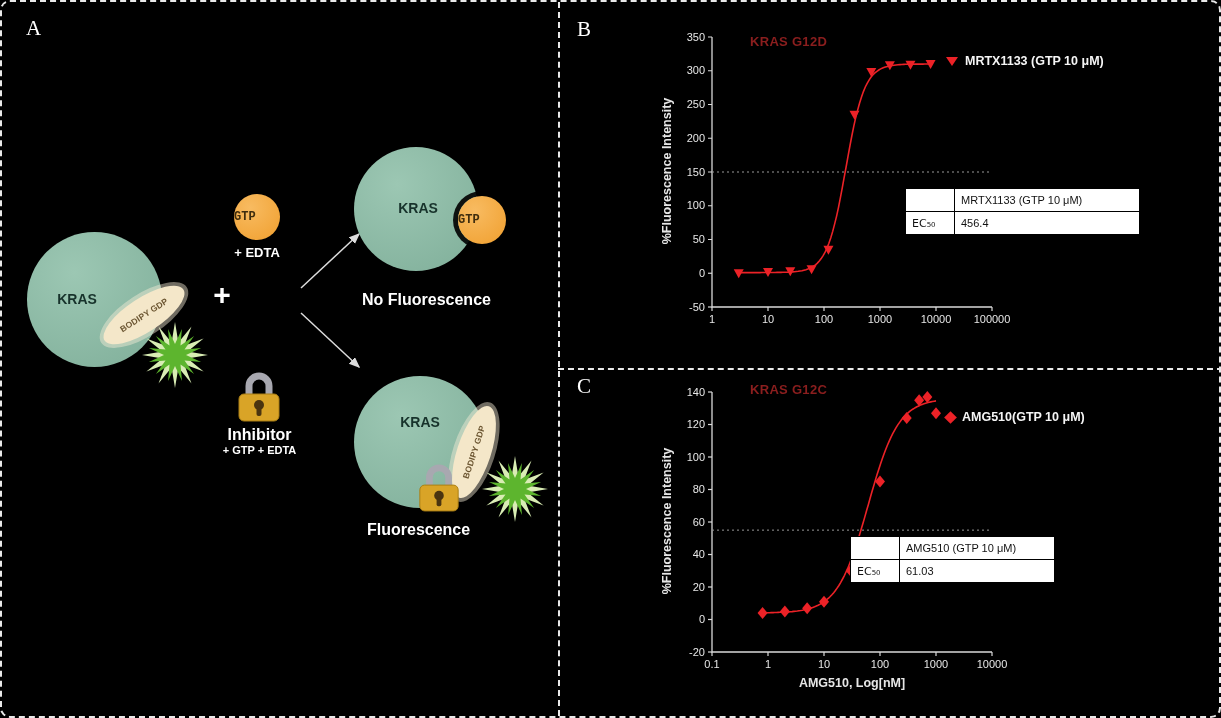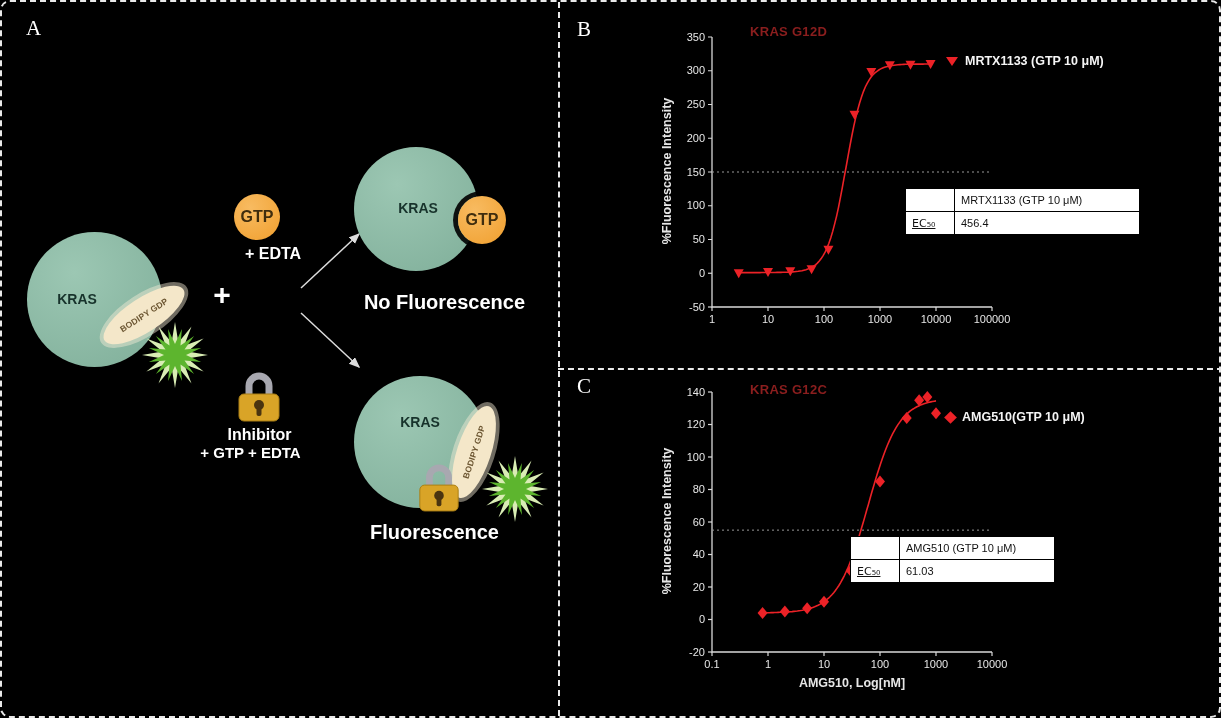--- a/index.html
+++ b/index.html
@@ -9,41 +9,41 @@
   .divider-v{position:absolute;left:556px;top:0;height:100%;border-left:2px dashed #e9e9e9;}
   .divider-h{position:absolute;left:556px;top:366px;width:665px;border-top:2px dashed #e9e9e9;}
   .panel-letter{position:absolute;color:#fff;font:21px "Liberation Serif",serif;}
   .circle{position:absolute;border-radius:50%;}
   .teal{background:radial-gradient(circle at 35% 30%, #9cc7b3, #7fae99);}
   .kras-text{position:absolute;color:#17322b;font-weight:bold;font-size:14px;text-align:center;}
   .ellipse{position:absolute;background:#f4e7c9;border-radius:50%;display:flex;align-items:center;
            justify-content:center;color:#6b5531;font-size:8.5px;font-weight:bold;letter-spacing:.2px;
            box-shadow:0 0 0 4px rgba(247,238,214,.45);}
   .gtp-circle{position:absolute;background:radial-gradient(circle at 35% 30%, #f8bb61,#f09f2e);
-           border-radius:50%;display:flex;align-items:center;justify-content:center;
-           color:#3f2d0e;font-weight:bold;font-size:16px;}
+           border-radius:50%;display:flex;align-items:center;justify-content:flex-start;
+           color:#3f2d0e;font-weight:bold;font-size:12px;font-family:Liberation Mono, monospace;}
   .bite{box-shadow:0 0 0 5px rgba(0,0,0,.9);}
   .wtext{position:absolute;color:#fff;text-align:center;}
   .bold{font-weight:bold;}
-  .caption{position:absolute;color:#fff;font-weight:bold;font-size:20px;text-align:center;}
+  .caption{position:absolute;color:#fff;font-weight:bold;font-size:16px;text-align:left;}
   .arrows,.star,.lock{position:absolute;}
   .plot{position:absolute;}
   .plot text{font:11px "Liberation Sans",sans-serif;fill:#e6e6e6;}
   .chart-title{position:absolute;color:#8b1e1e;font-weight:bold;font-size:13px;letter-spacing:.3px;}
   .ylab{position:absolute;width:260px;text-align:center;transform:rotate(-90deg);
         color:#e6e6e6;font-size:12.5px;font-weight:bold;white-space:nowrap;}
   .xlab{position:absolute;text-align:center;color:#e6e6e6;font-size:12.5px;font-weight:bold;}
   .legend{position:absolute;display:flex;align-items:center;gap:7px;color:#f5f5f5;
           font-size:12.5px;font-weight:bold;white-space:nowrap;}
   .tri-down{width:0;height:0;border-left:6px solid transparent;border-right:6px solid transparent;
             border-top:9px solid #ec2227;}
   .diamond{width:9px;height:9px;background:#ec2227;transform:rotate(45deg);}
   .ec-table{position:absolute;border-collapse:collapse;background:#fff;font-size:11px;color:#111;}
   .ec-table td{border:1.6px solid #000;padding:2px 6px;height:18px;background:#fff;}
-  .ec-table .c1{width:36px;font-family:"DejaVu Sans",sans-serif;text-decoration:underline;}
+  .ec-table .c1{width:36px;font-family:"DejaVu Sans",sans-serif;}
   .t-b .c2{min-width:172px;} .t-c .c2{min-width:142px;}
 </style>
 </head>
 <body>
 
 <div class="figure">
 
   <div class="divider-v"></div>
   <div class="divider-h"></div>
 
@@ -67,37 +67,37 @@
   </svg>
   <div class="ellipse" style="left:95px;top:296px;width:94px;height:34px;transform:rotate(-33deg)">
     <span>BODIPY GDP</span>
   </div>
 
   <div class="wtext bold" style="left:205px;top:276px;width:30px;font-size:30px">+</div>
 
   <div class="gtp-circle" style="left:232px;top:192px;width:46px;height:46px">
     <span>GTP</span>
   </div>
-  <div class="wtext bold" style="left:238px;top:243px;width:66px;font-size:16px">+ EDTA</div>
+  <div class="wtext bold" style="left:222px;top:243px;width:66px;font-size:13px">+ EDTA</div>
 
   <div class="circle teal" style="left:352px;top:145px;width:124px;height:124px"></div>
   <div class="kras-text" style="left:386px;top:198px;width:60px">KRAS</div>
   <div class="gtp-circle bite" style="left:456px;top:194px;width:48px;height:48px">
     <span>GTP</span>
   </div>
   <div class="caption" style="left:360px;top:289px;width:165px">No Fluorescence</div>
 
   <svg class="lock" style="left:233px;top:366px" width="48" height="56" viewBox="0 0 48 56">
     <path d="M14 28 v-10 a10 10 0 0 1 20 0 v10" fill="none" stroke="#a8a8b0" stroke-width="7" stroke-linecap="round"></path>
     <rect x="4" y="26" width="40" height="27" rx="5" fill="#d9a427" stroke="#a87d14" stroke-width="1"></rect>
     <circle cx="24" cy="37" r="5" fill="#4a3410"></circle>
     <rect x="21.5" y="39" width="5" height="9" rx="2" fill="#4a3410"></rect>
   </svg>
   <div class="wtext bold" style="left:215px;top:424px;width:85px;font-size:16px">Inhibitor</div>
-  <div class="wtext bold" style="left:196px;top:442px;width:105px;font-size:15px">+ GTP + EDTA</div>
+  <div class="wtext bold" style="left:205px;top:442px;width:105px;font-size:11px">+ GTP + EDTA</div>
 
   <div class="circle teal" style="left:352px;top:374px;width:132px;height:132px"></div>
   <div class="kras-text" style="left:388px;top:412px;width:60px">KRAS</div>
   <div class="ellipse" style="left:424px;top:433px;width:96px;height:34px;transform:rotate(-72deg)">
     <span>BODIPY GDP</span>
   </div>
   <svg class="star" style="left:478px;top:452px" width="70" height="70">
     <polygon fill="#d9edb4" points="68.0,35.0 47.6,38.4 63.6,51.5 44.2,44.2 51.5,63.6 38.4,47.6 35.0,68.0 31.6,47.6 18.5,63.6 25.8,44.2 6.4,51.5 22.4,38.4 2.0,35.0 22.4,31.6 6.4,18.5 25.8,25.8 18.5,6.4 31.6,22.4 35.0,2.0 38.4,22.4 51.5,6.4 44.2,25.8 63.6,18.5 47.6,31.6"></polygon>
     <polygon fill="#5db52e" points="61.1,41.9 44.5,40.5 54.1,54.1 40.5,44.5 42.0,61.1 35.0,46.0 28.1,61.1 29.5,44.5 15.9,54.1 25.5,40.5 8.9,42.0 24.0,35.0 8.9,28.1 25.5,29.5 15.9,15.9 29.5,25.5 28.0,8.9 35.0,24.0 41.9,8.9 40.5,25.5 54.1,15.9 44.5,29.5 61.1,28.0 46.0,35.0"></polygon>
   </svg>
@@ -149,21 +149,21 @@
       <polygon points="81,245.9 91,245.9 86,254.9" fill="#ec2227"></polygon>
       <polygon points="103.28464048563411,245.225 113.28464048563411,245.225 108.28464048563411,254.225" fill="#ec2227"></polygon>
       <polygon points="124.57647002148406,243.2 134.57647002148406,243.2 129.57647002148406,252.2" fill="#ec2227"></polygon>
       <polygon points="141.43414977866698,223.625 151.43414977866698,223.625 146.43414977866698,232.625" fill="#ec2227"></polygon>
       <polygon points="167.46781048361544,88.625 177.46781048361544,88.625 172.46781048361544,97.625" fill="#ec2227"></polygon>
       <polygon points="184.3254902407984,46.099999999999994 194.3254902407984,46.099999999999994 189.3254902407984,55.099999999999994" fill="#ec2227"></polygon>
       <polygon points="202.86111050711816,39.349999999999994 212.86111050711816,39.349999999999994 207.86111050711816,48.349999999999994" fill="#ec2227"></polygon>
       <polygon points="223.46781048361544,38.67500000000001 233.46781048361544,38.67500000000001 228.46781048361544,47.67500000000001" fill="#ec2227"></polygon>
       <polygon points="243.57303927154885,38 253.57303927154885,38 248.57303927154885,47" fill="#ec2227"></polygon>
     </svg>
-  <div class="chart-title" style="left:748px;top:22px">KRAS G12D</div>
+  <div class="chart-title" style="left:748px;top:32px">KRAS G12D</div>
   <div class="legend" style="left:944px;top:52px">
     <span class="tri-down"></span>
     <span>MRTX1133 (GTP 10 μM)</span>
   </div>
   <table class="ec-table t-b" style="left:903px;top:186px">
     <tbody>
         <tr>
       <td class="c1"></td>
       <td class="c2">MRTX1133 (GTP 10 μM)</td>
     </tr>

